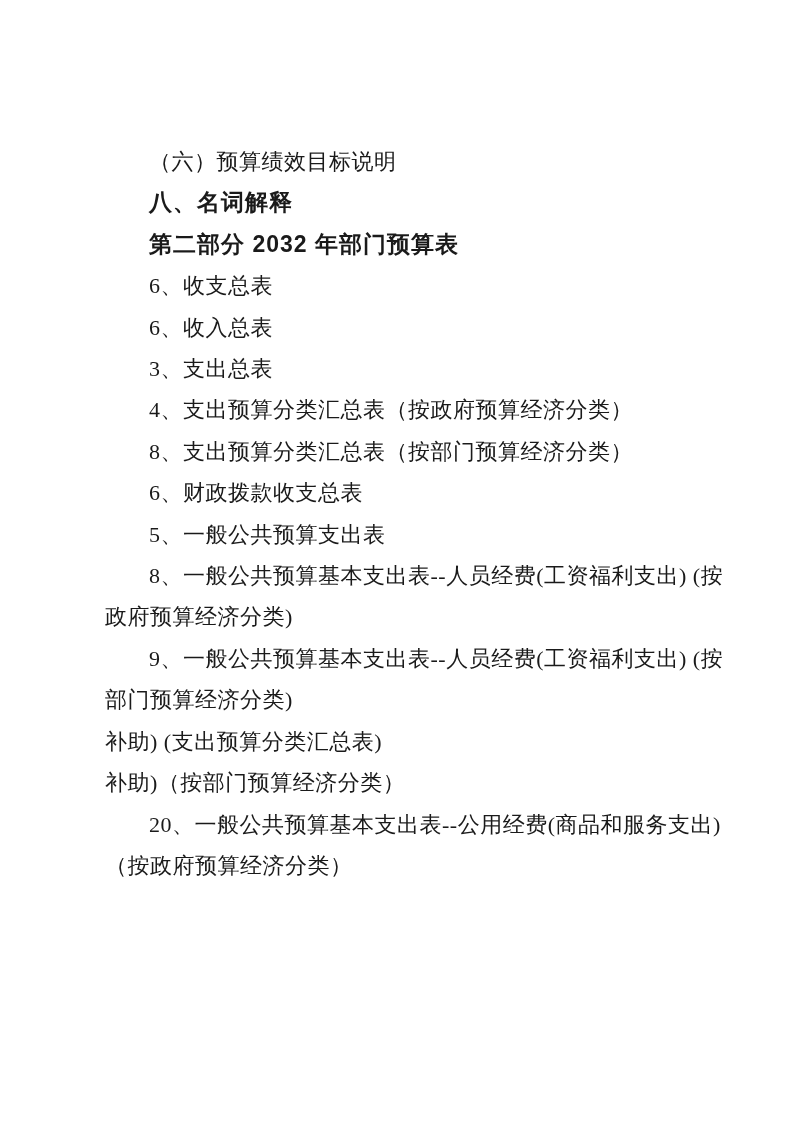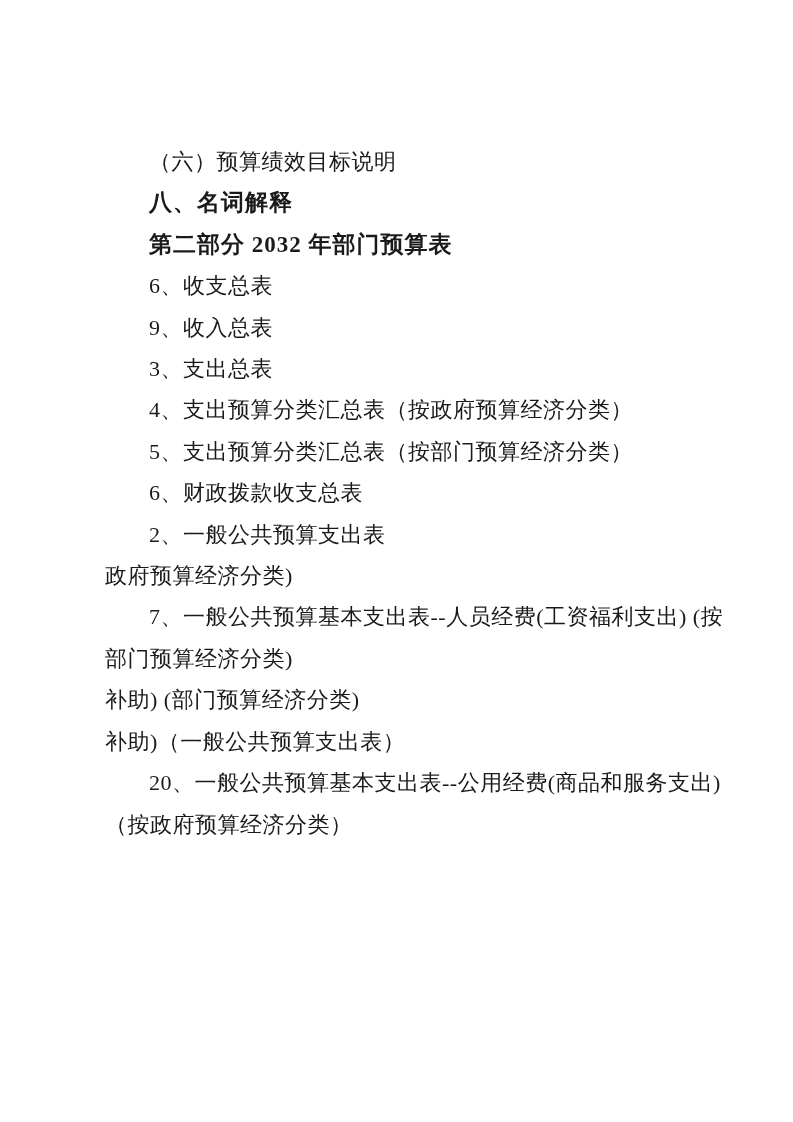--- a/index.html
+++ b/index.html
@@ -21,45 +21,46 @@
   .doc-line {
     font-size: 22px;
     line-height: 41.4px;
     white-space: pre;
     letter-spacing: 0.5px;
   }
   .doc-line.indent {
     padding-left: 44px;
   }
   .doc-line.heading {
-    font-family: Liberation Serif, serif;
+    font-family: Liberation Sans, sans-serif;
     font-weight: 700;
     font-size: 23px;
     letter-spacing: 1px;
   }
 </style>
 </head>
 <body>
 
 <div class="page">
   <div class="doc-line indent">（六）预算绩效目标说明</div>
 
   <div class="doc-line heading indent">八、名词解释</div>
 
   <div class="doc-line heading indent">第二部分 2032 年部门预算表</div>
 
   <div id="budget-table-list">
       <div class="doc-line indent">6、收支总表</div>
-      <div class="doc-line indent">9、收入总表</div>
+      <div class="doc-line indent">6、收入总表</div>
       <div class="doc-line indent">3、支出总表</div>
       <div class="doc-line indent">4、支出预算分类汇总表（按政府预算经济分类）</div>
-      <div class="doc-line indent">5、支出预算分类汇总表（按部门预算经济分类）</div>
+      <div class="doc-line indent">8、支出预算分类汇总表（按部门预算经济分类）</div>
       <div class="doc-line indent">6、财政拨款收支总表</div>
-      <div class="doc-line indent">2、一般公共预算支出表</div>
+      <div class="doc-line indent">5、一般公共预算支出表</div>
+      <div class="doc-line indent">8、一般公共预算基本支出表--人员经费(工资福利支出) (按</div>
       <div class="doc-line">政府预算经济分类)</div>
-      <div class="doc-line indent">7、一般公共预算基本支出表--人员经费(工资福利支出) (按</div>
+      <div class="doc-line indent">9、一般公共预算基本支出表--人员经费(工资福利支出) (按</div>
       <div class="doc-line">部门预算经济分类)</div>
-      <div class="doc-line">补助) (部门预算经济分类)</div>
-      <div class="doc-line">补助)（一般公共预算支出表）</div>
+      <div class="doc-line">补助) (支出预算分类汇总表)</div>
+      <div class="doc-line">补助)（按部门预算经济分类）</div>
       <div class="doc-line indent">20、一般公共预算基本支出表--公用经费(商品和服务支出)</div>
       <div class="doc-line">（按政府预算经济分类）</div>
     </div>
 </div>
 
 </body></html>

